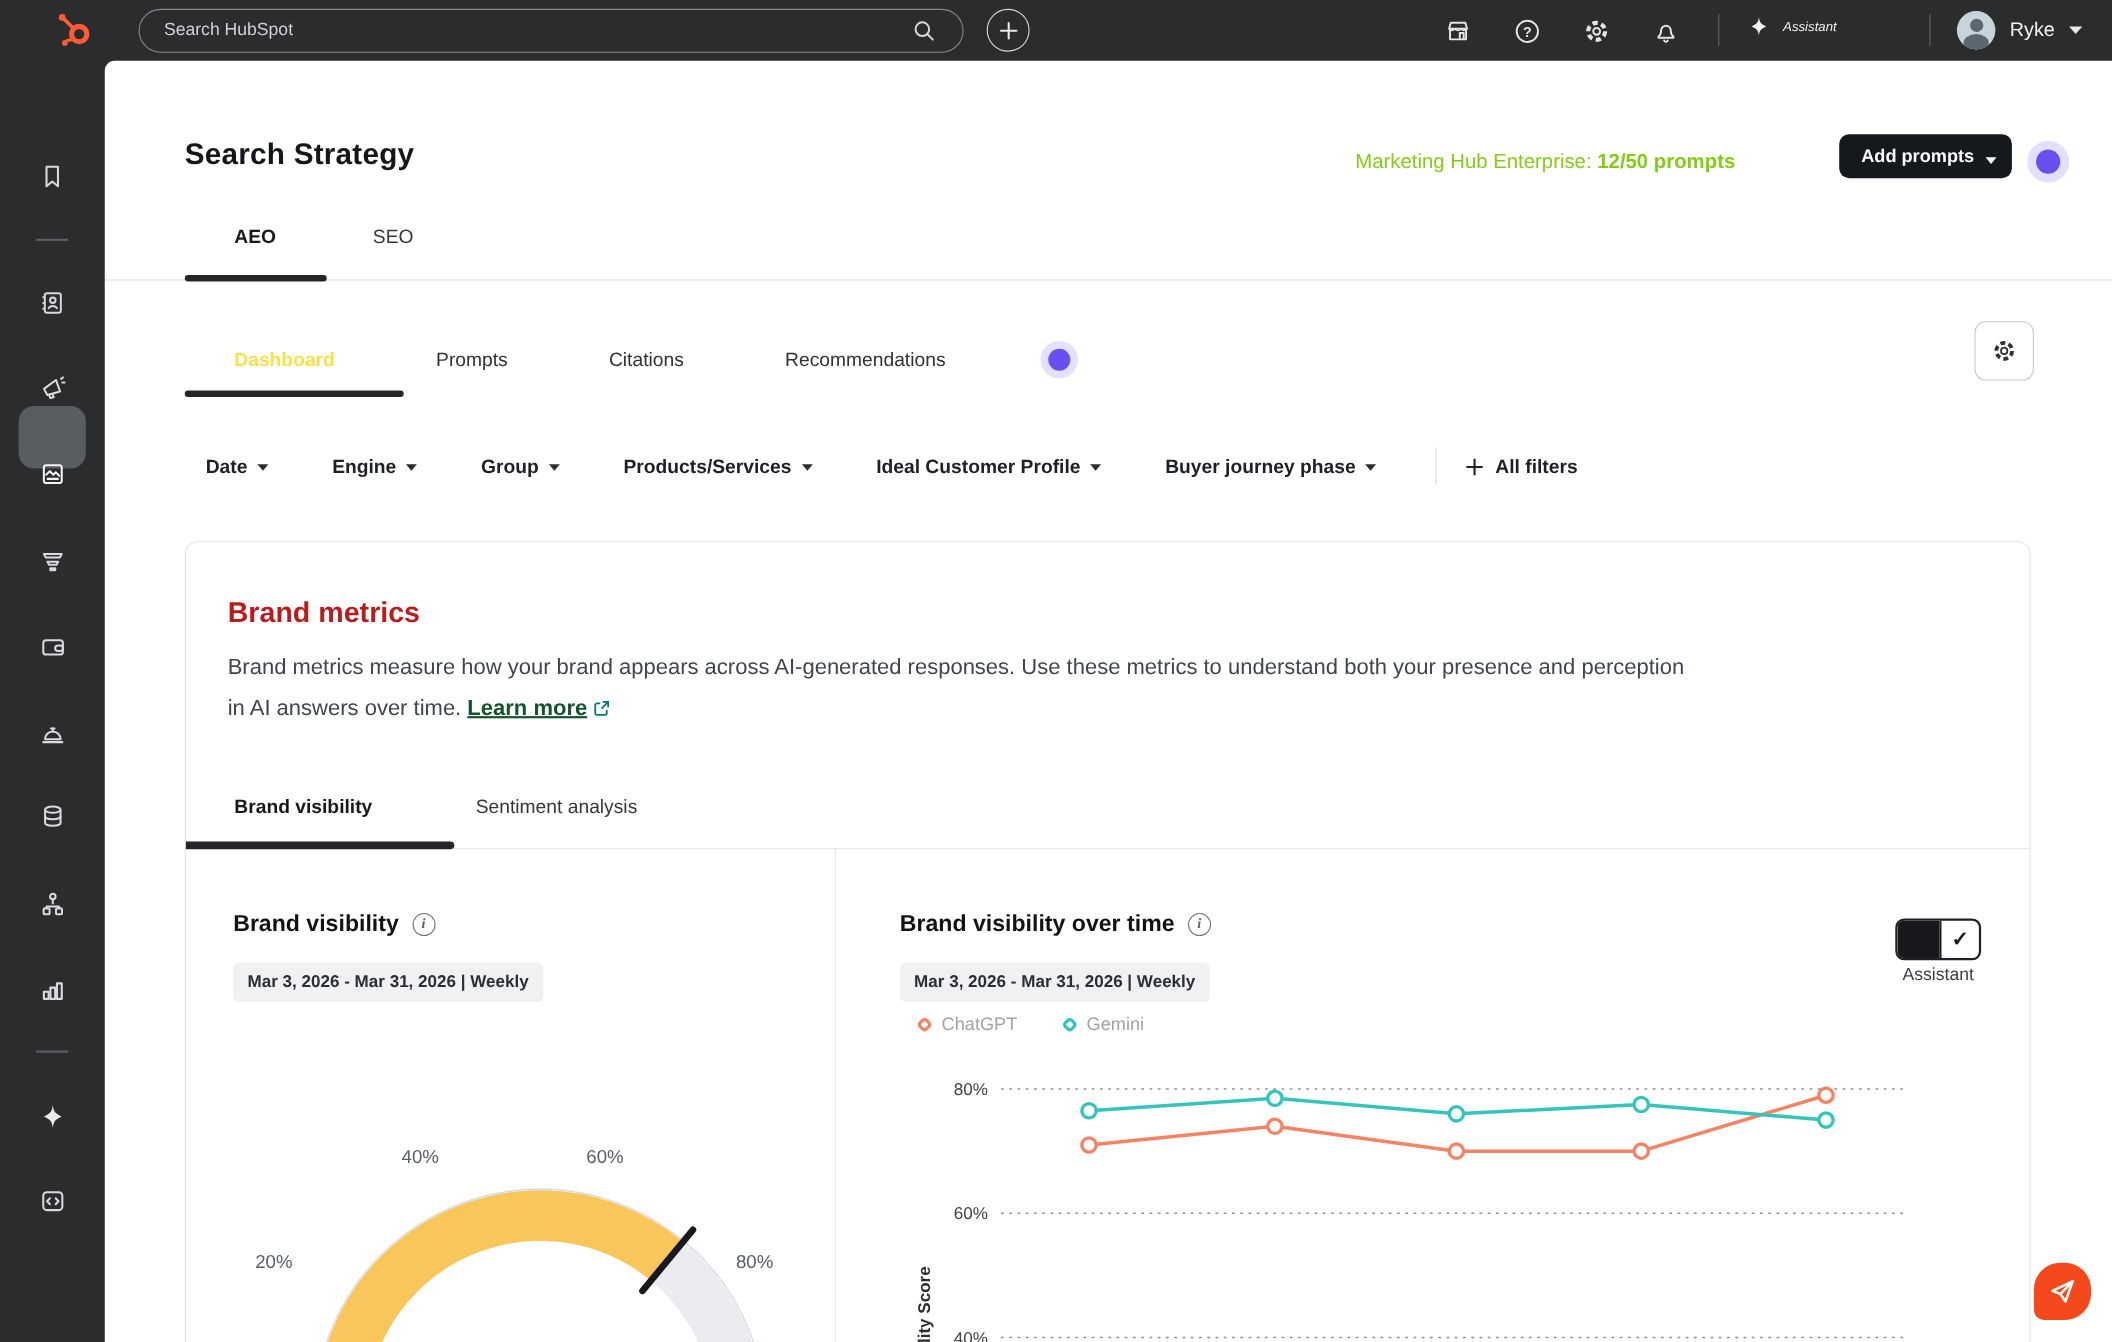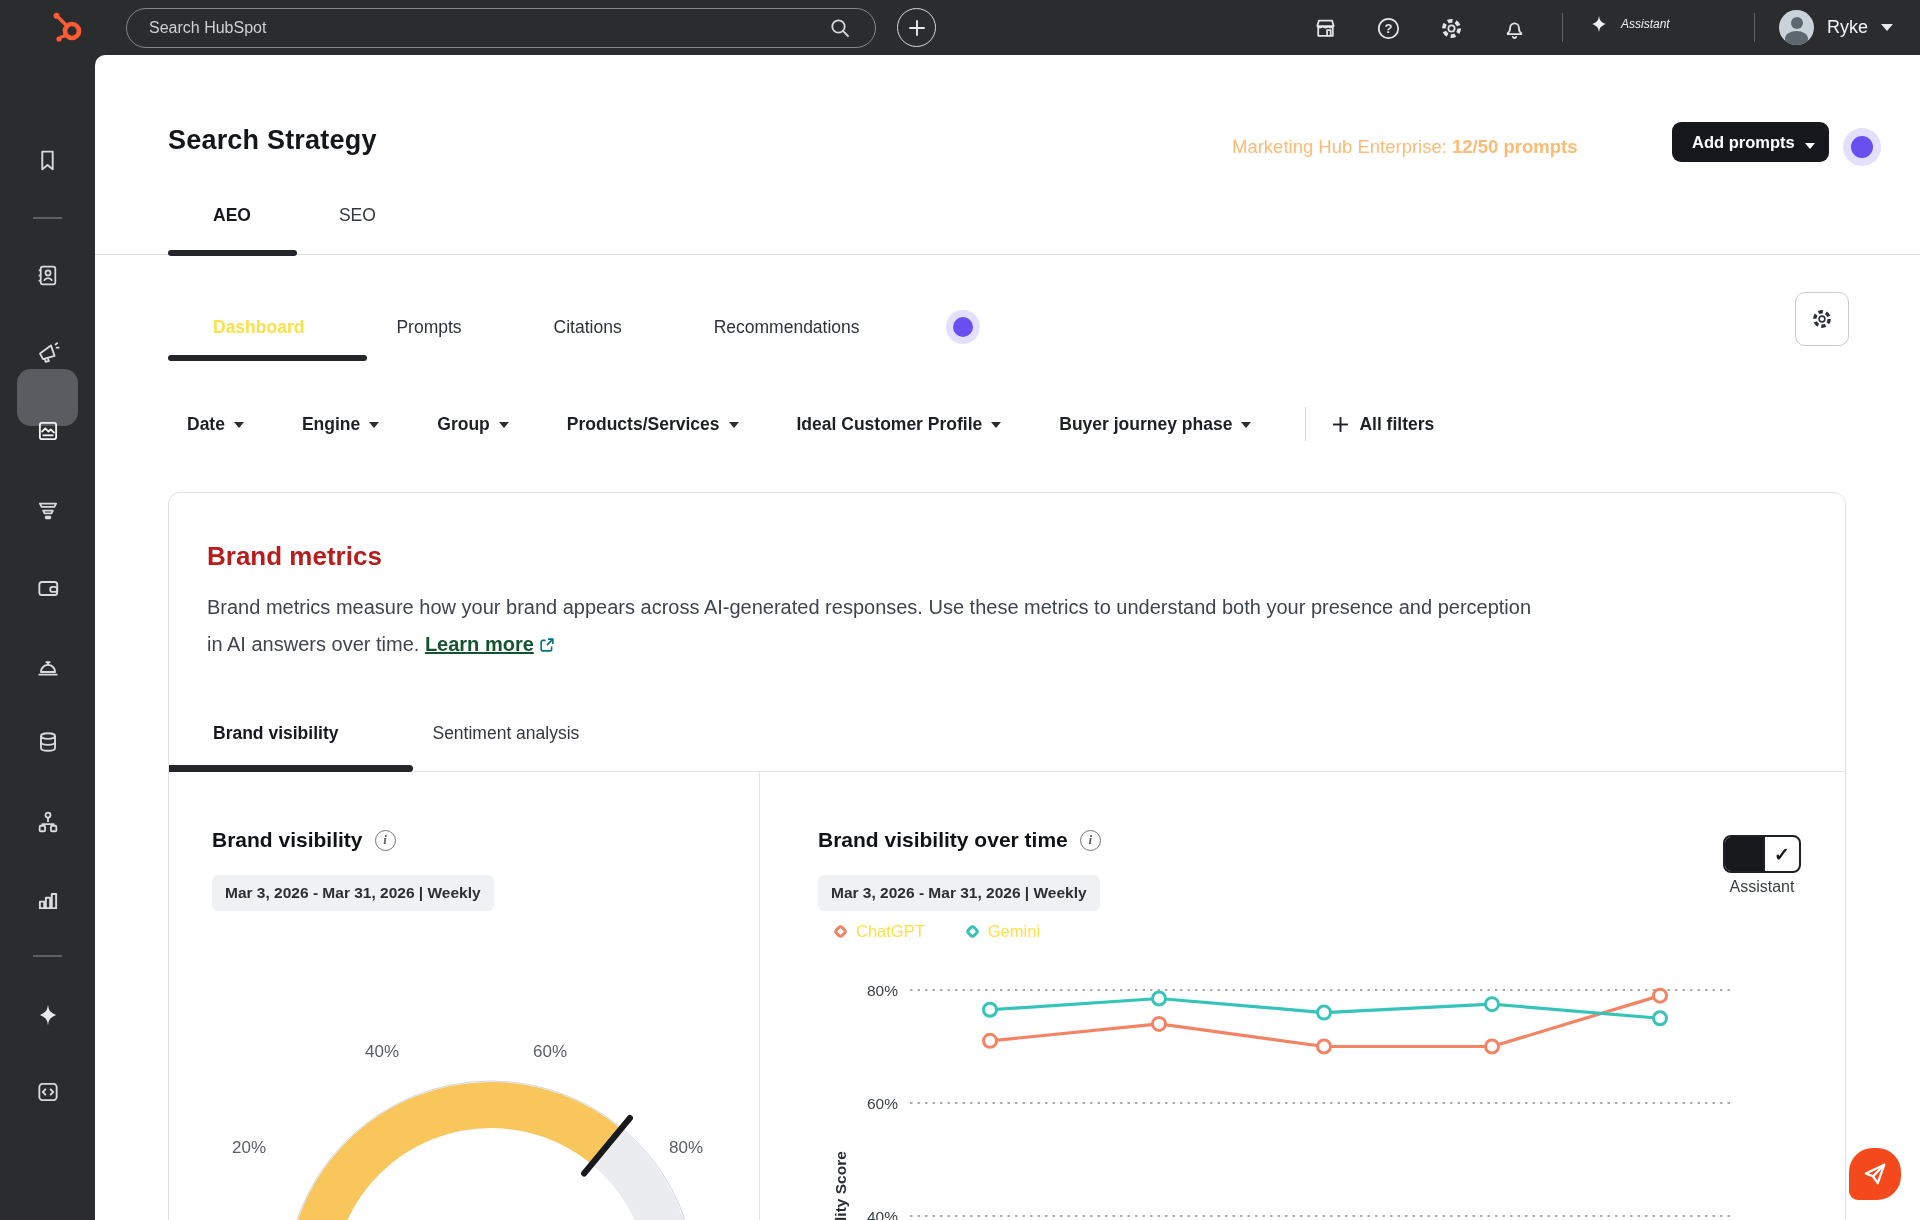--- a/index.html
+++ b/index.html
@@ -26,21 +26,21 @@
   
   #sidebar { position:absolute; left:0; top:55px; width:95px; height:1165px; background:#2b2c2e; z-index:4; }
   .sb-item { position:absolute; left:0; width:95px; height:50px; display:flex; align-items:center; justify-content:center; cursor:pointer; }
   .sb-div { position:absolute; left:33px; width:29px; height:2px; background:#5c5f63; }
   #sb-active { position:absolute; left:17px; top:314px; width:61px; height:57px; background:#595c61; border-radius:14px; }
 
   
   #main { position:absolute; left:95px; top:55px; width:1825px; height:1165px; background:#ffffff; border-top-left-radius:10px; }
 
   #page-title { position:absolute; left:168px; top:125px; font-size:27px; font-weight:bold; color:#14171a; letter-spacing:.2px; }
-  #plan-meta { position:absolute; top:136px; left:1232px; font-size:18.5px; color:#fdba74; }
+  #plan-meta { position:absolute; top:136px; left:1232px; font-size:18.5px; color:#84cc16; }
   #plan-meta b { font-weight:bold; }
   #add-prompts { position:absolute; left:1672px; top:122px; height:40px; background:#15181d; color:#fff; border:none; border-radius:9px; font-size:16.5px; font-weight:bold; padding:0 34px 0 20px; cursor:pointer; font-family:inherit; }
   #add-prompts .caret-down-w { position:absolute; right:14px; top:21px; border-top-color:#fff; border-left-width:5px; border-right-width:5px; border-top-width:6px; }
   #prompts-halo { position:absolute; left:1843px; top:128px; width:38px; height:38px; border-radius:50%; background:rgba(106,80,240,.18); }
   #prompts-dot { position:absolute; left:8px; top:8px; width:22px; height:22px; border-radius:50%; background:#6a4ff0; }
 
   #tabs { position:absolute; left:213px; top:205px; display:flex; gap:88px; font-size:17.5px; }
   .tab { cursor:pointer; color:#34383d; }
   .tab.active { font-weight:bold; color:#17191c; }
   #tabs-underline { position:absolute; left:168px; top:250px; width:129px; height:6px; border-radius:3px; background:#24262a; z-index:2; }
@@ -74,21 +74,21 @@
   .info-icon { width:21px; height:21px; border:1.5px solid #70767d; border-radius:50%; color:#596067; font-size:13px; font-weight:bold; display:flex; align-items:center; justify-content:center; font-family:"Liberation Serif", serif; font-style:italic; }
   .date-badge { background:#f0f1f3; border-radius:6px; height:36px; display:inline-flex; align-items:center; padding:0 13px; font-size:15.5px; font-weight:bold; color:#2b2f34; }
 
   #gauge-title { position:absolute; left:212px; top:828px; }
   #gauge-badge { position:absolute; left:212px; top:875px; }
   #gauge-svg { position:absolute; left:190px; top:1020px; }
   .gauge-tick { position:absolute; font-size:17px; color:#595f66; transform:translate(-50%,-50%); }
 
   #line-title { position:absolute; left:818px; top:828px; }
   #line-badge { position:absolute; left:818px; top:875px; }
-  #legend { position:absolute; left:835px; top:922px; display:flex; gap:42px; align-items:center; font-size:16.5px; color:#fde047; }
+  #legend { position:absolute; left:835px; top:922px; display:flex; gap:42px; align-items:center; font-size:16.5px; color:#a3a3a3; }
   .legend-item { display:flex; align-items:center; gap:10px; cursor:pointer; }
   .legend-marker { width:11px; height:11px; border-radius:4px; transform:rotate(45deg); border:3px solid #999; background:#fff; }
   #autoscale { position:absolute; left:1723px; top:835px; width:78px; text-align:center; }
   #autoscale-toggle { width:78px; height:38px; border:2px solid #1d2024; border-radius:8px; display:flex; overflow:hidden; cursor:pointer; background:#fff; }
   #autoscale-toggle .off { width:38px; background:#17191d; }
   #autoscale-toggle .on { flex:1; display:flex; align-items:center; justify-content:center; font-size:19px; font-weight:bold; color:#17191d; border-left:2px solid #1d2024; }
   #autoscale-label { font-size:16px; color:#3a3f45; margin-top:5px; }
   #line-chart { position:absolute; left:810px; top:960px; }
   #y-axis-label { position:absolute; left:832px; top:1262px; transform:rotate(-90deg); transform-origin:0 0; font-size:15.5px; font-weight:bold; color:#2b2f34; white-space:nowrap; }
 

